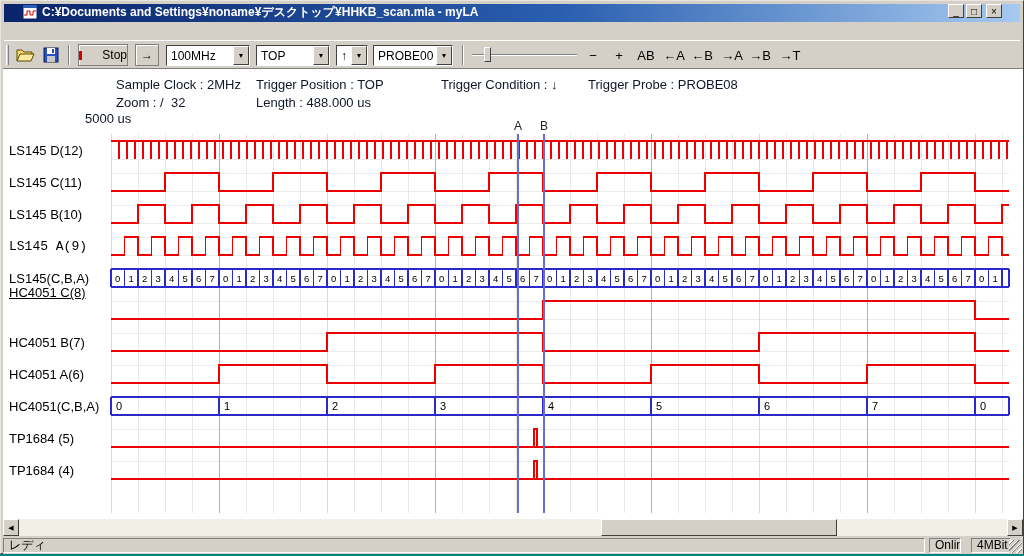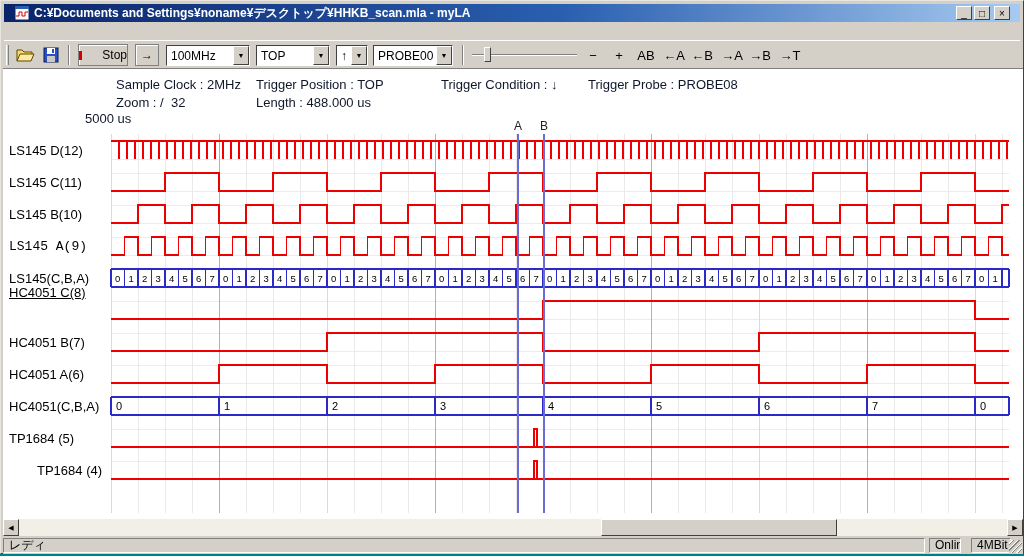--- a/index.html
+++ b/index.html
@@ -1,21 +1,21 @@
 <!DOCTYPE html>
 <html><head>
 <meta charset="utf-8">
 <style>
   *{margin:0;padding:0;box-sizing:border-box}
   html,body{width:1024px;height:556px;background:#00807e;overflow:hidden;font-family:"Liberation Sans",sans-serif}
   .window{position:absolute;left:0;top:0;width:1024px;height:554px;background:#d4d0c8;
     border-top:1px solid #e8e5de;border-left:1px solid #e8e5de;border-right:1px solid #404040;border-bottom:1px solid #404040}
   .titlebar{position:absolute;left:3px;top:3px;right:3px;height:18px;
     background:linear-gradient(90deg,#0a246a 0%,#2a5fb0 55%,#a6caf0 100%);
-    display:flex;align-items:center;padding:0 10px;color:#fff;font-size:12px;font-weight:bold}
+    display:flex;align-items:flex-start;padding:0 18px;color:#fff;font-size:12px;font-weight:bold}
   .app-icon{width:16px;height:16px;margin-right:4px;flex:0 0 auto}
   .title-text{flex:1;white-space:nowrap;overflow:hidden}
   .win-buttons{display:flex;margin-left:4px}
   .winbtn{width:16px;height:14px;margin-left:2px;background:#d4d0c8;border:1px solid;border-color:#fff #404040 #404040 #fff;
     font-size:10px;line-height:11px;text-align:center;padding:0;font-family:"Liberation Sans",sans-serif;color:#000}
   .winbtn.close{margin-left:4px}
   .menubar{position:absolute;left:3px;top:21px;right:3px;height:18px;display:flex;align-items:center;font-size:12px;background:#d4d0c8}
   .menu-item{padding:2px 7px;white-space:nowrap}
   .toolbar{position:absolute;left:3px;top:39px;right:3px;height:28px;background:#d4d0c8;border-top:1px solid #fff}
   .tb-grip{position:absolute;left:2px;top:4px;width:3px;height:20px;border-left:1px solid #fff;border-right:1px solid #808080}
@@ -495,21 +495,21 @@
       <div class="ch-label" style="top: 142px;">LS145 D(12)</div>
       <div class="ch-label" style="top: 174px;">LS145 C(11)</div>
       <div class="ch-label" style="top: 206px; text-align: center;">LS145 B(10)</div>
       <div class="ch-label" style="top: 238px; font-family: Liberation Mono, monospace;">LS145 A(9)</div>
       <div class="ch-label" style="top: 270px;">LS145(C,B,A)</div>
       <div class="ch-label" style="top: 284px; text-decoration: underline;">HC4051 C(8)</div>
       <div class="ch-label" style="top: 334px;">HC4051 B(7)</div>
       <div class="ch-label" style="top: 366px;">HC4051 A(6)</div>
       <div class="ch-label" style="top: 398px;">HC4051(C,B,A)</div>
       <div class="ch-label" style="top: 430px;">TP1684 (5)</div>
-      <div class="ch-label" style="top: 462px; margin-left: 28px;">TP1684 (4)</div>
+      <div class="ch-label" style="top: 462px;">TP1684 (4)</div>
     </div>
 
   <div class="hscroll">
     <button class="scroll-arrow left">◀</button>
     <button class="scroll-arrow right">▶</button>
     <div class="scroll-thumb"></div>
   </div>
 
   <div class="statusbar">
     <div class="status-panel status-main">レディ</div>

